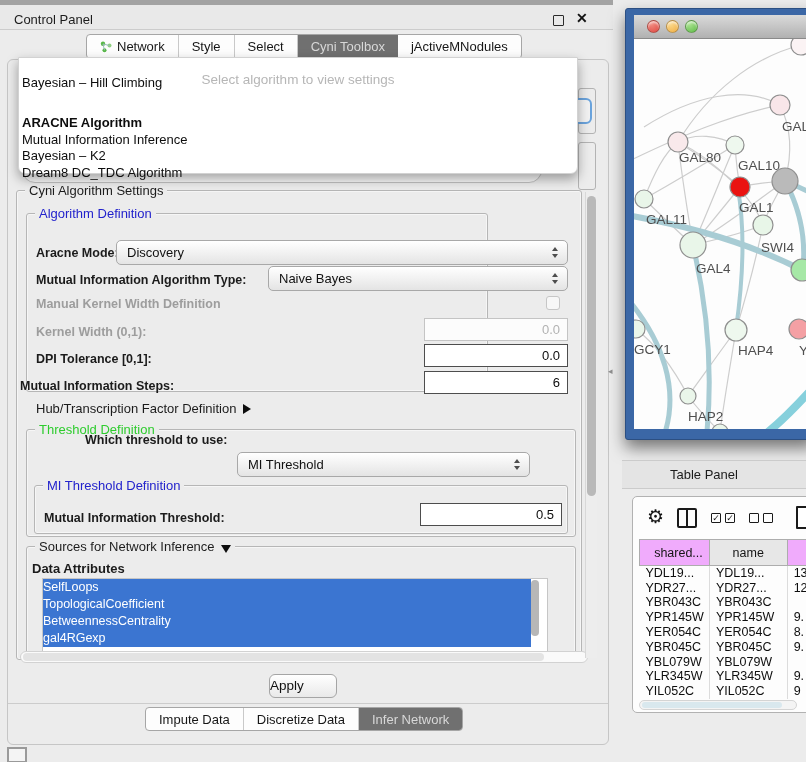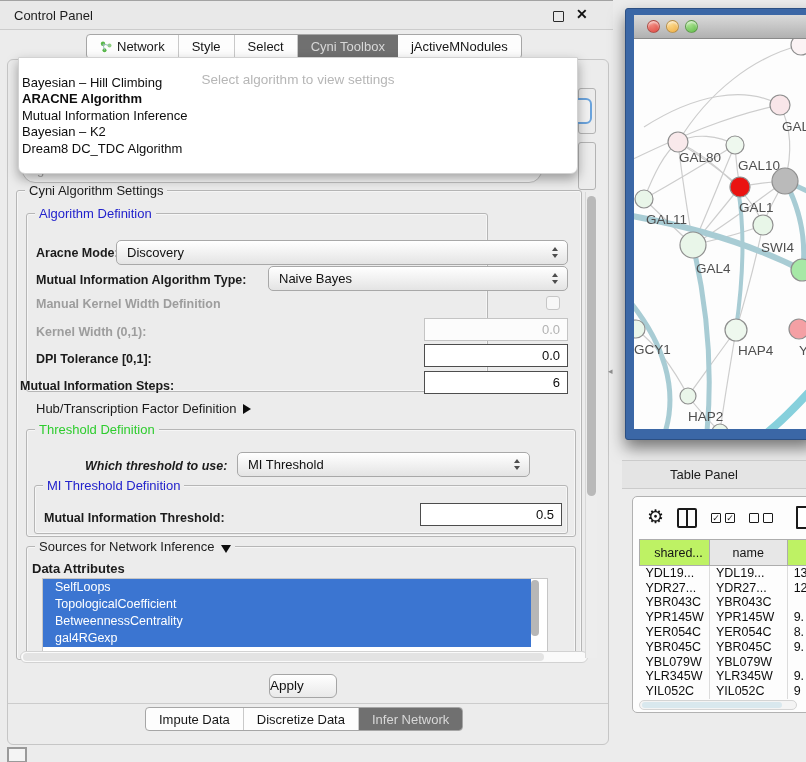--- a/index.html
+++ b/index.html
@@ -2,21 +2,21 @@
 <html><head>
 <meta charset="utf-8">
 <style>
   * { margin:0; padding:0; box-sizing:border-box; }
   html,body { width:806px; height:762px; overflow:hidden; background:#ececec;
     font-family:"Liberation Sans", sans-serif; }
   #root { position:relative; width:806px; height:762px; overflow:hidden; }
 
   
   #cp-header { position:absolute; left:0; top:0; width:613px; height:30px;
-    background:#e9e9e9; border-bottom:1px solid #cccccc; border-top:1px solid #a3a3a3; }
+    background:#e9e9e9; border-bottom:1px solid #cccccc; border-top:5px solid #a3a3a3; }
   #cp-title { position:absolute; left:14px; top:7px; font-size:13px; color:#1c1c1c; }
   #cp-float { position:absolute; left:553px; top:10px; width:11px; height:11px;
     border:1.5px solid #2b2b2b; border-radius:1px; }
   #cp-close { position:absolute; left:576px; top:5px; font-size:14px; font-weight:bold; color:#111; }
 
   
   #tab-strip { position:absolute; left:86px; top:34px; height:25px; display:flex;
     border:1px solid #a6a6a6; border-radius:4px; background:#fdfdfd; overflow:hidden; z-index:5; }
   .seg { display:flex; align-items:center; padding:0 13px; font-size:13px; color:#161616;
     border-right:1px solid #c9c9c9; white-space:nowrap; }
@@ -35,21 +35,21 @@
   #hidden-combo { position:absolute; left:22px; top:157px; width:520px; height:26px;
     border:1px solid #c2c2c2; border-radius:13px; background:#fbfbfb; z-index:2;
     font-size:13px; color:#ababab; line-height:24px; padding-left:14px; }
 
   
   #algo-dropdown { position:absolute; left:18px; top:57px; width:560px; height:117px;
     background:#ffffff; border:1px solid #d2d2d2; border-radius:0 0 7px 7px;
     box-shadow:0 5px 12px rgba(0,0,0,0.35); z-index:50; }
   #algo-placeholder { text-align:center; font-size:13.5px; color:#b6b6b6; padding-top:14px; height:17px; }
   .algo-item { font-size:13px; color:#0d0d0d; line-height:16.4px; padding-left:3px; white-space:nowrap; }
-  .algo-item.bold { font-weight:bold; }
+  .algo-item.bold { font-weight:bold;margin-top:24px; }
 
   
   .groupbox { position:absolute; border:1px solid #b6b6b6; border-radius:3px;
     box-shadow:inset 0 0 0 1px rgba(255,255,255,0.55); }
   .gb-title { position:absolute; top:-8px; left:8px; background:#ececec; padding:0 4px;
     font-size:13px; white-space:nowrap; }
   .t-black { color:#1d1d1d; } .t-blue { color:#2222cc; } .t-green { color:#2ecc2e; }
 
   #gb-settings { left:16px; top:190px; width:566px; height:470px; }
   #gb-algdef  { left:26px; top:213px; width:462px; height:179px; }
@@ -83,21 +83,21 @@
   .tri-right { display:inline-block; width:0; height:0; border-top:5.5px solid transparent;
     border-bottom:5.5px solid transparent; border-left:8px solid #0d0d0d; margin-left:7px;
     vertical-align:-1px; }
   .tri-down { display:inline-block; width:0; height:0; border-left:5.5px solid transparent;
     border-right:5.5px solid transparent; border-top:8px solid #0d0d0d; margin-left:6px;
     vertical-align:-2px; }
 
   
   #attr-list { position:absolute; left:42px; top:578px; width:506px; height:74px;
     background:#fff; border:1px solid #c6c6c6; overflow:hidden; }
-  .attr-item { height:17px; line-height:17px; padding-left:12px; font-size:12.5px;
+  .attr-item { height:17px; line-height:17px; padding-left:0; font-size:12.5px;
     color:#fff; background:#3b75d1; width:488px; }
   #attr-vscroll { position:absolute; left:531px; top:580px; width:9px; height:70px; }
   #attr-vthumb { width:8px; height:56px; background:#b7b7b7; border-radius:4px; }
   #attr-hscroll { position:absolute; left:20px; top:651px; width:568px; height:12px;
     border:1px solid #d2d2d2; border-radius:6px; background:#fafafa; }
   #attr-hthumb { width:92%; height:8px; margin:1px 2px; background:#e3e3e3; border-radius:4px; }
 
   
   #set-vscroll { position:absolute; left:585px; top:192px; width:12px; height:466px;
     background:#ededed; border-left:1px solid #d8d8d8; }
@@ -139,21 +139,21 @@
     border:2px solid #1a1a1a; border-radius:2px; }
   #ic-cols::after { content:""; position:absolute; left:7px; top:0; width:2px; height:16px; background:#1a1a1a; }
   .cbx { position:absolute; top:10px; width:10px; height:10px; border:1.5px solid #1a1a1a;
     border-radius:1px; font-size:9px; line-height:8px; text-align:center; color:#1a1a1a; }
   #ic-doc { position:absolute; left:163px; top:3px; width:18px; height:23px;
     border:2px solid #1a1a1a; border-radius:1px; background:#fff; }
   #tp-table { position:absolute; left:6px; top:42px; width:200px; }
   table { border-collapse:collapse; table-layout:fixed; }
   th { height:26px; font-size:12.5px; font-weight:normal; color:#151515;
     border:1px solid #adadad; }
-  th.blue { background:#bef264;padding-left:8px; } th.gray { background:#e7e7e7; }
+  th.blue { background:#f0abfc;padding-left:8px; } th.gray { background:#e7e7e7; }
   td { height:14.8px; font-size:12.5px; color:#0e0e0e; padding-left:6px; white-space:nowrap;
     border-left:1px solid #dcdcdc; overflow:hidden; }
   td:first-child { border-left:none; }
   #tp-hscroll { position:absolute; left:6px; top:203px; width:158px; height:10px;
     border:1px solid #d4d4d4; border-radius:5px; background:#f4f4f4; }
   #tp-hthumb { width:140px; height:6px; margin:1px 2px; background:#d9e8ee; border-radius:3px; }
 
   #mini-square { position:absolute; left:7px; top:747px; width:20px; height:16px;
     border:2px solid #9a9a9a; background:#f4f4f4; }
 </style>
@@ -245,21 +245,21 @@
   <span class="lbl" style="left:20px; top:379px;">Mutual Information Steps:</span>
   <div class="tfield strong" style="left:424px; top:371px; width:144px;">6</div>
 
   <span class="lbl plain" style="left:36px; top:401px;">
     <span>Hub/Transcription Factor Definition</span><span class="tri-right"></span>
   </span>
 
   <div class="groupbox" id="gb-thresh">
     <span class="gb-title t-green">Threshold Definition</span>
   </div>
-  <span class="lbl" style="left:85px; top:459px;font-style:italic;">Which threshold to use:</span>
+  <span class="lbl" style="left:85px; top:433px;">Which threshold to use:</span>
   <div class="combo" style="left:237px; top:452px; width:293px;">
     <span class="combo-text">MI Threshold</span>
     <span class="spin">
         <i class="up"></i>
         <i class="dn"></i>
       </span>
   </div>
   <div class="groupbox" id="gb-mithr">
     <span class="gb-title t-blue">MI Threshold Definition</span>
   </div>

